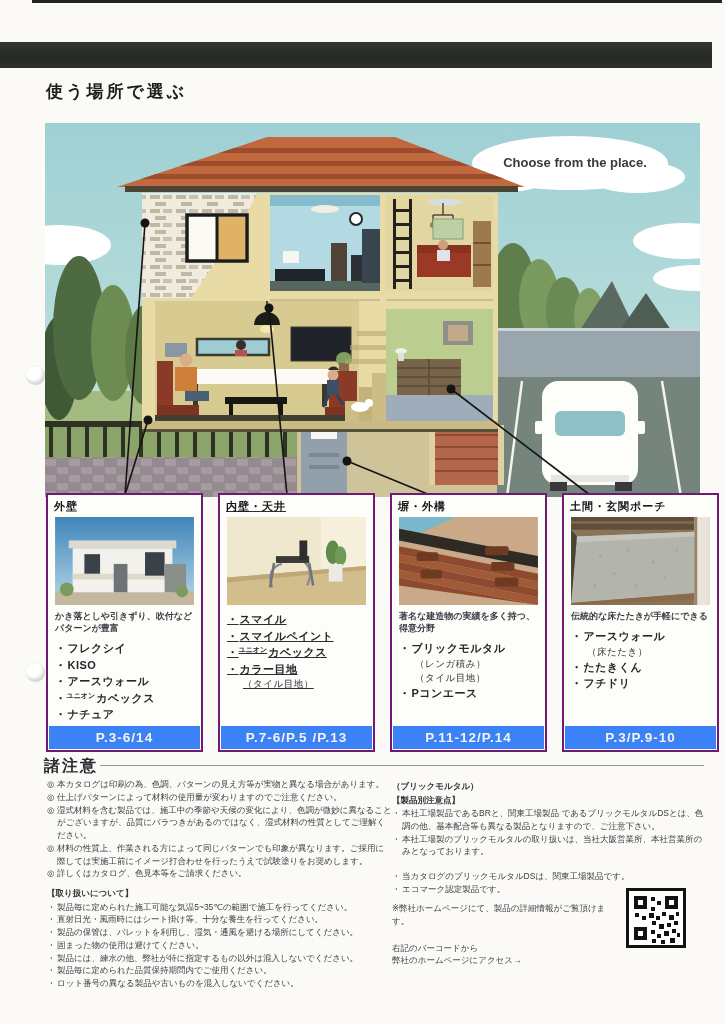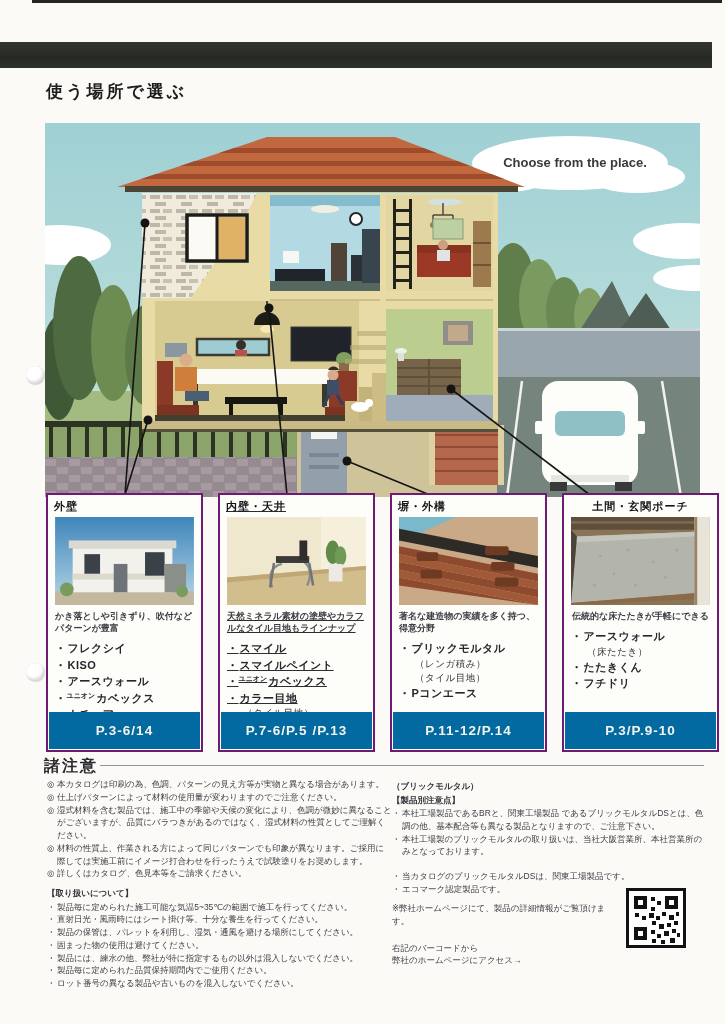--- a/index.html
+++ b/index.html
@@ -18,31 +18,31 @@
   .punch{position:absolute;width:19px;height:19px;border-radius:50%;background:#fff;
     box-shadow:inset -2px -3px 3px rgba(90,95,90,.25), 0 0 1px rgba(0,0,0,.12);}
   .punch.p1{left:26px;top:366px;}
   .punch.p2{left:26px;top:663px;}
   
   .scene{position:absolute;left:45px;top:123px;width:655px;height:374px;}
   
   .cat-box{position:absolute;top:493px;width:157px;height:259px;background:#fdfdfa;
     border:2px solid #701a75;box-sizing:border-box;}
   .cat-box.b1{left:46px;}  .cat-box.b2{left:218px;text-decoration:underline;}
-  .cat-box.b3{left:390px;} .cat-box.b4{left:562px;text-align:center;}
+  .cat-box.b3{left:390px;} .cat-box.b4{left:562px;}
   .cat-label{font-size:11px;font-weight:700;color:#16161a;padding:4px 6px 2px 6px;letter-spacing:1px;}
   .cat-photo{display:block;margin:1px auto 0 auto;width:141px;height:88px;}
   .cat-desc{font-size:9px;line-height:1.35;color:#3c3c44;padding:5px 7px 0 7px;font-weight:600;}
   .cat-items{padding:6px 4px 0 7px;}
   .item-line{display:flex;align-items:baseline;font-size:11px;font-weight:600;color:#26262c;
     letter-spacing:.5px;line-height:1.5;}
   .item-line .m{flex:0 0 9px;}
   .item-line .s{font-size:7px;letter-spacing:0;padding-right:1px;align-self:flex-start;margin-top:1px;}
   .item-line .m:empty ~ .t{font-weight:400;font-size:9.5px;color:#34343a;padding-left:6px;}
-  .page-bar{position:absolute;left:1px;right:1px;bottom:1px;height:37px;background:#0369a1;
+  .page-bar{position:absolute;left:1px;right:1px;bottom:1px;height:23px;background:#3b82f6;
     color:#f4f4ee;font-size:13.5px;font-weight:600;letter-spacing:1px;
     display:flex;align-items:center;justify-content:center;}
   
   .notes-heading{position:absolute;left:44px;top:756px;font-size:16px;font-weight:700;
     letter-spacing:2px;color:#2a2a30;}
   .notes-rule{position:absolute;left:100px;top:765px;width:604px;height:0;border-top:1px solid #8d989b;}
   .note-col{position:absolute;font-size:8.5px;line-height:1.5;color:#3c3c46;}
   .notes-general{left:47px;top:778px;width:345px;}
   .notes-product{left:392px;top:780px;width:315px;}
   .note-line{display:flex;}
@@ -393,21 +393,20 @@
           <path d="M82,70 q8,-18 -6,-26"></path>
       </g>
       <rect x="50" y="40" width="34" height="7" fill="#3a3a38"></rect>
       <rect x="74" y="24" width="8" height="20" fill="#2e2e2c"></rect>
       <line x1="48" y1="47" x2="44" y2="72" stroke="#707478" stroke-width="2.5"></line>
       <line x1="84" y1="47" x2="88" y2="70" stroke="#707478" stroke-width="2.5"></line>
       <ellipse cx="108" cy="36" rx="7" ry="12" fill="#5f8a4a"></ellipse>
       <ellipse cx="116" cy="40" rx="6" ry="10" fill="#6f9a57"></ellipse>
       <rect x="104" y="48" width="14" height="18" fill="#eceae2"></rect>
     </svg>
-    <div class="cat-desc">天然ミネラル素材の塗壁やカラフルなタイル目地もラインナップ</div>
     <div class="cat-items">
 
     <div class="item-line">
           <span class="m">・</span>
           <span class="s"></span>
           <span class="t">スマイル</span>
         </div>
         <div class="item-line">
           <span class="m">・</span>
           <span class="s"></span>

